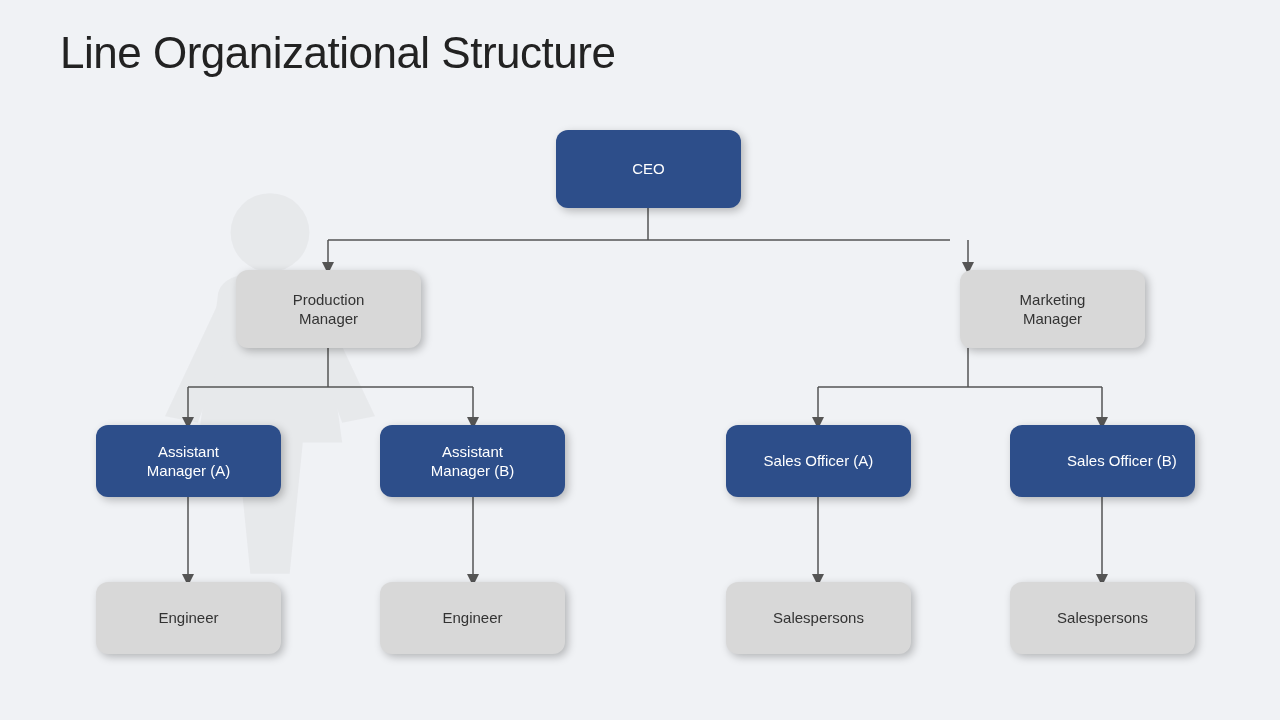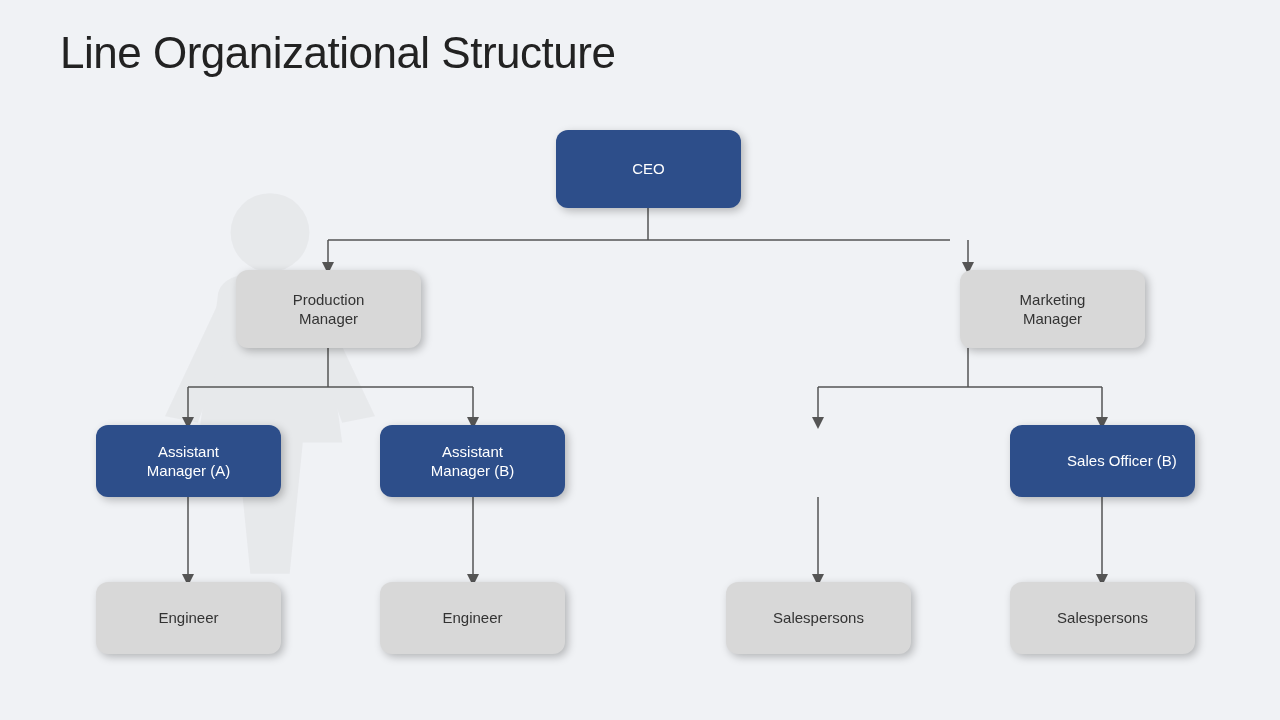--- a/index.html
+++ b/index.html
@@ -229,20 +229,23 @@
   <div class="node node-blue node-am-a">
     <span style="white-space:pre-line">Assistant
 Manager (A)</span>
   </div>
 
   <div class="node node-blue node-am-b">
     <span style="white-space:pre-line">Assistant
 Manager (B)</span>
   </div>
 
+  <div class="node node-blue node-so-a">
+    <span>Sales Officer (A)</span>
+  </div>
 
   <div class="node node-blue node-so-b">
     <span>Sales Officer (B)</span>
   </div>
 
   <div class="node node-gray node-eng-a">
     <span>Engineer</span>
   </div>
 
   <div class="node node-gray node-eng-b">

